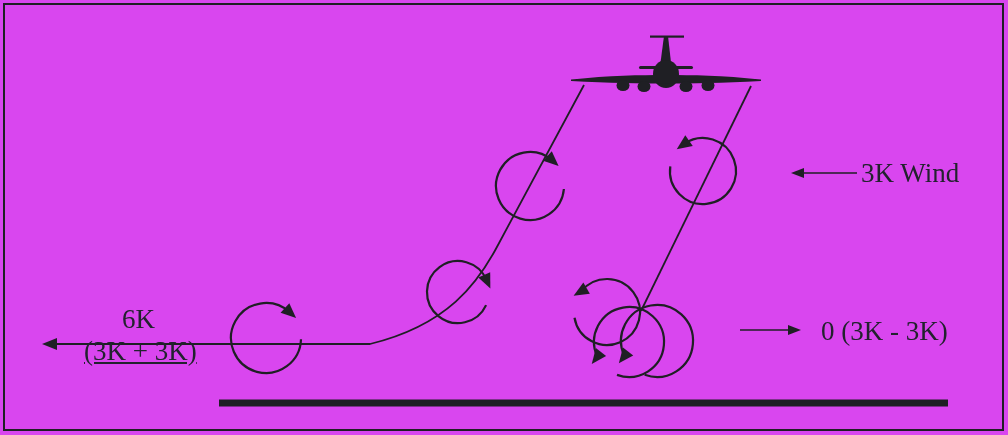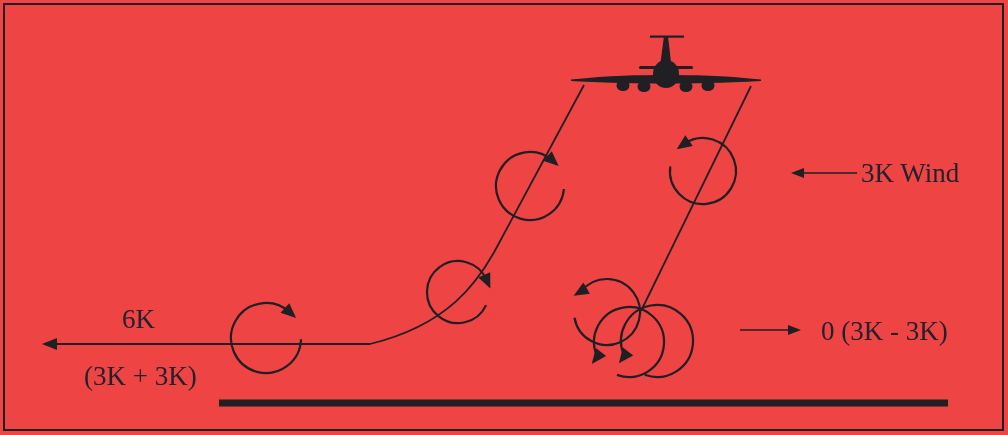--- a/index.html
+++ b/index.html
@@ -5,21 +5,21 @@
   html, body {
     margin: 0;
     padding: 0;
     background: #ffffff;
     font-family: "Liberation Serif", serif;
   }
   .stage {
     position: relative;
     width: 1008px;
     height: 435px;
-    background: #ef4444;
+    background: #d946ef;
     overflow: hidden;
   }
   .frame {
     position: absolute;
     left: 3px;
     top: 3px;
     right: 4px;
     bottom: 4px;
     border: 2px solid #1f1f24;
     pointer-events: none;
@@ -33,21 +33,21 @@
     position: absolute;
     color: #22222e;
     font-size: 27px;
     line-height: 1.05;
     white-space: nowrap;
     font-family: "Liberation Serif", serif;
   }
   .label-wind       { left: 861px; top: 159px; }
   .label-downwind   { left: 821px; top: 317px; }
   .label-upwind-spd { left: 122px; top: 305px; text-align: right; }
-  .label-upwind-sum { left:  84px; top: 362px; }
+  .label-upwind-sum { left:  84px; top: 337px; text-decoration: underline; }
 </style>
 </head>
 <body>
 
 <div class="stage">
 
   <svg class="diagram-svg" width="1008" height="435" viewBox="0 0 1008 435">
 
     <g fill="#1f1f24" stroke="none">
       <rect x="650" y="35.5" width="34" height="2.2"></rect>

